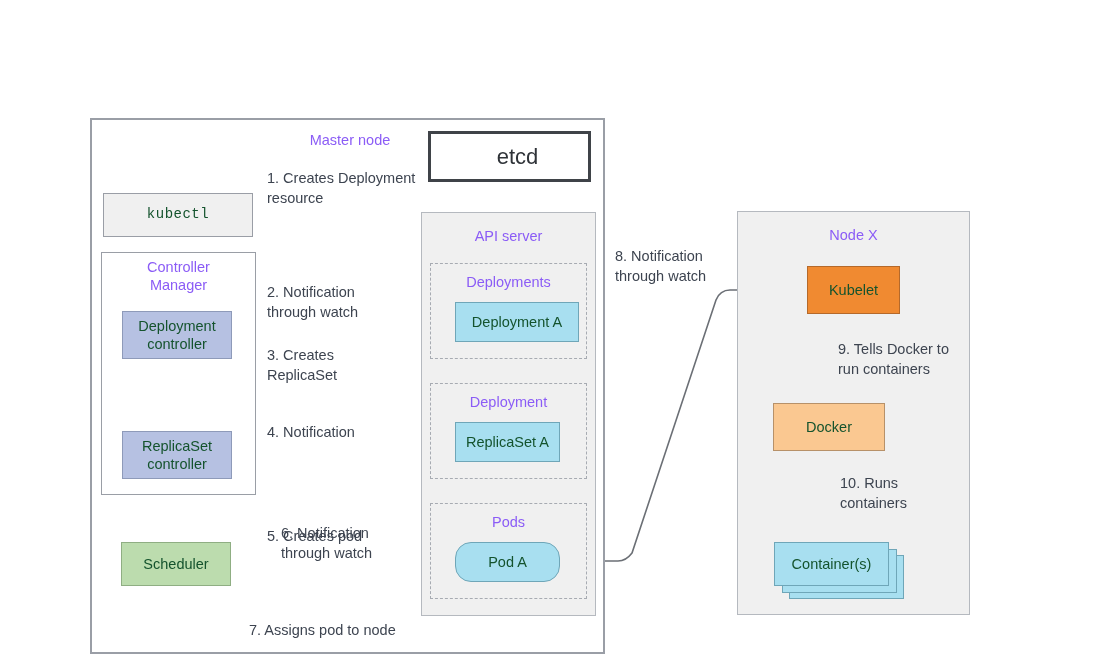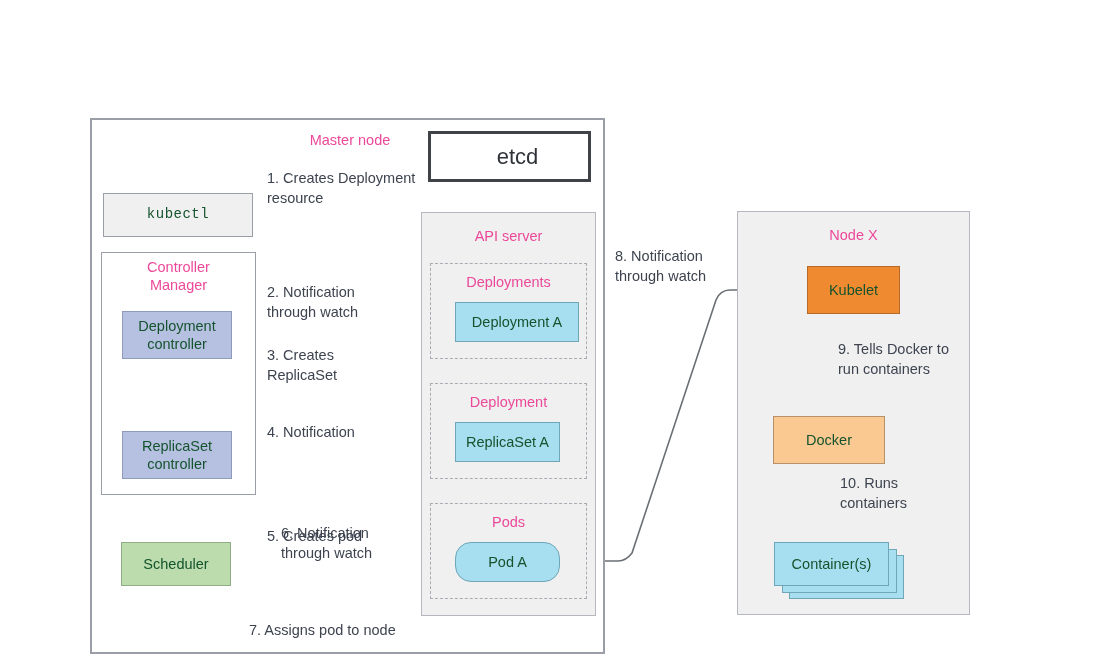--- a/index.html
+++ b/index.html
@@ -35,21 +35,21 @@
     font-size: 14.5px;
     line-height: 1.25;
   }
   .panel {
     position: absolute;
     box-sizing: border-box;
   }
   .panel-title {
     position: absolute;
     text-align: center;
-    color: #ec4899;
+    color: #8b5cf6;
     font-size: 14.5px;
     line-height: 1.25;
   }
   .label {
     position: absolute;
     color: #3d4450;
     font-size: 14.5px;
     line-height: 1.38;
     white-space: pre-line;
   }
@@ -184,21 +184,21 @@
   <div class="panel-title" style="left:430px; top:513px; width:157px;">Pods</div>
   <div class="node pod-box" style="left:455px; top:542px; width:105px; height:40px;">Pod A</div>
 
   <div class="node etcd-box" style="left:428px; top:131px; width:163px; height:51px;padding-left:16px;">etcd</div>
 
   <div class="panel grey-panel" style="left:737px; top:211px; width:233px; height:404px;"></div>
   <div class="panel-title" style="left:737px; top:226px; width:233px;">Node X</div>
 
   <div class="node kubelet-box" style="left:807px; top:266px; width:93px; height:48px;">Kubelet</div>
 
-  <div class="node docker-box" style="left:773px; top:416px; width:112px; height:48px;">Docker</div>
+  <div class="node docker-box" style="left:773px; top:403px; width:112px; height:48px;">Docker</div>
 
   <div class="stack-shadow" style="left:789px; top:555px; width:115px; height:44px;"></div>
   <div class="stack-shadow" style="left:782px; top:549px; width:115px; height:44px;"></div>
   <div class="node blue-box" style="left:774px; top:542px; width:115px; height:44px;">Container(s)</div>
 
   <div class="label" style="left:267px; top:168px; width:175px;">1. Creates Deployment
     resource</div>
 
   <div class="label" style="left:267px; top:282px; width:160px;">2. Notification
     through watch</div>

